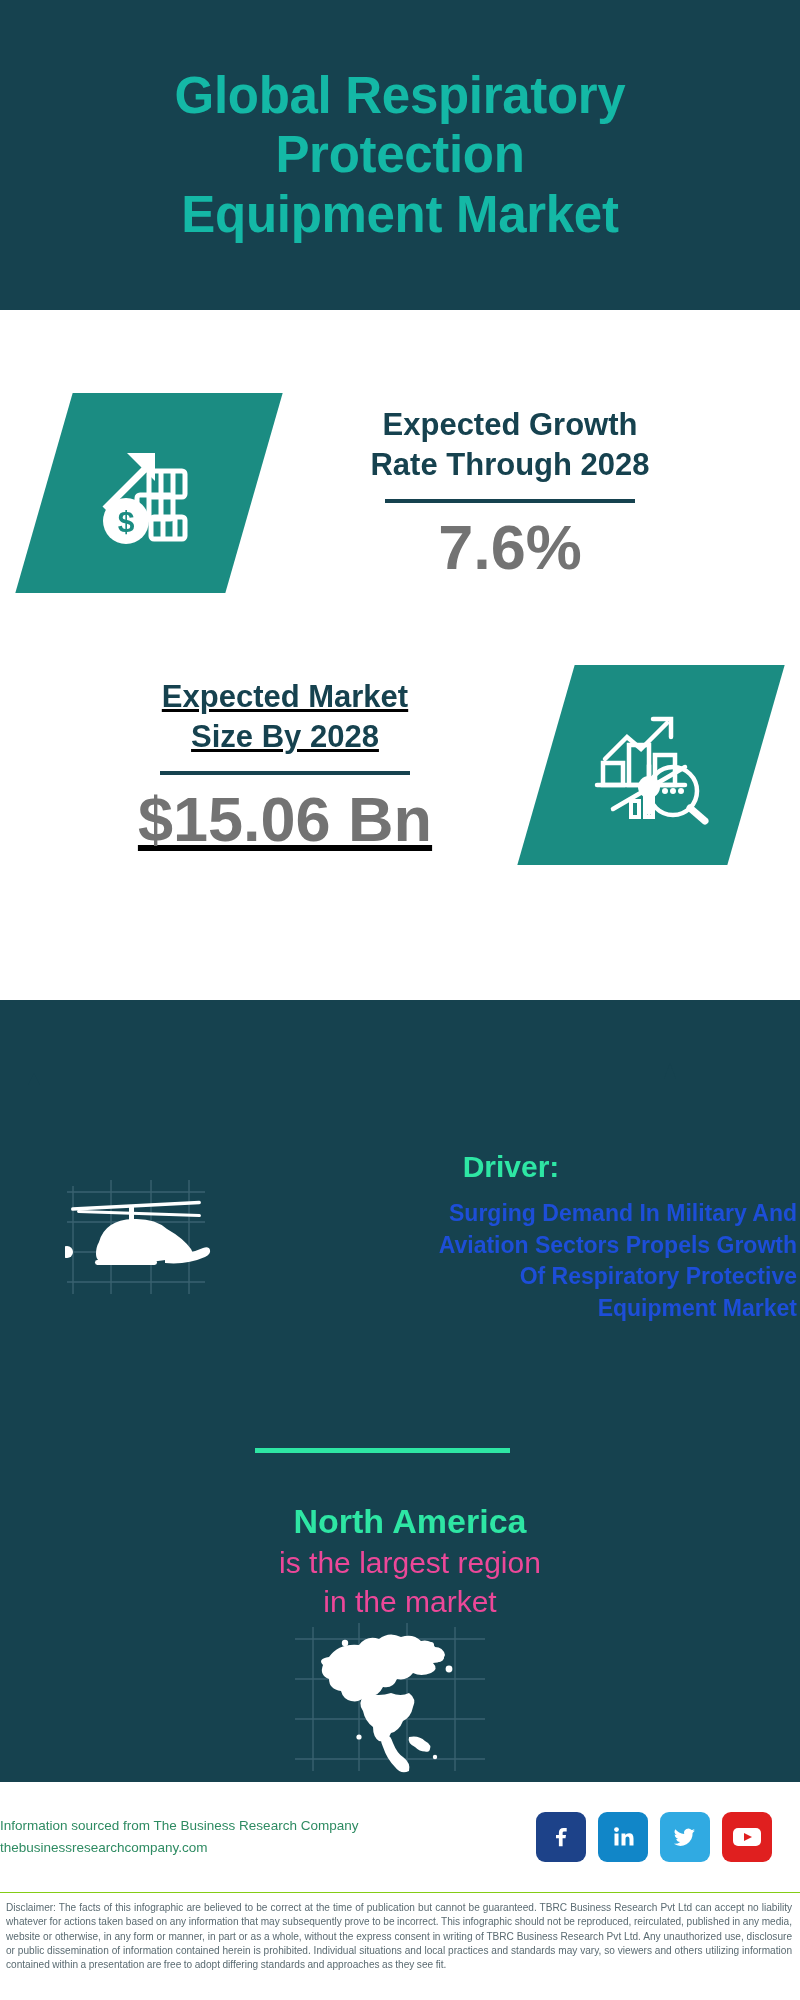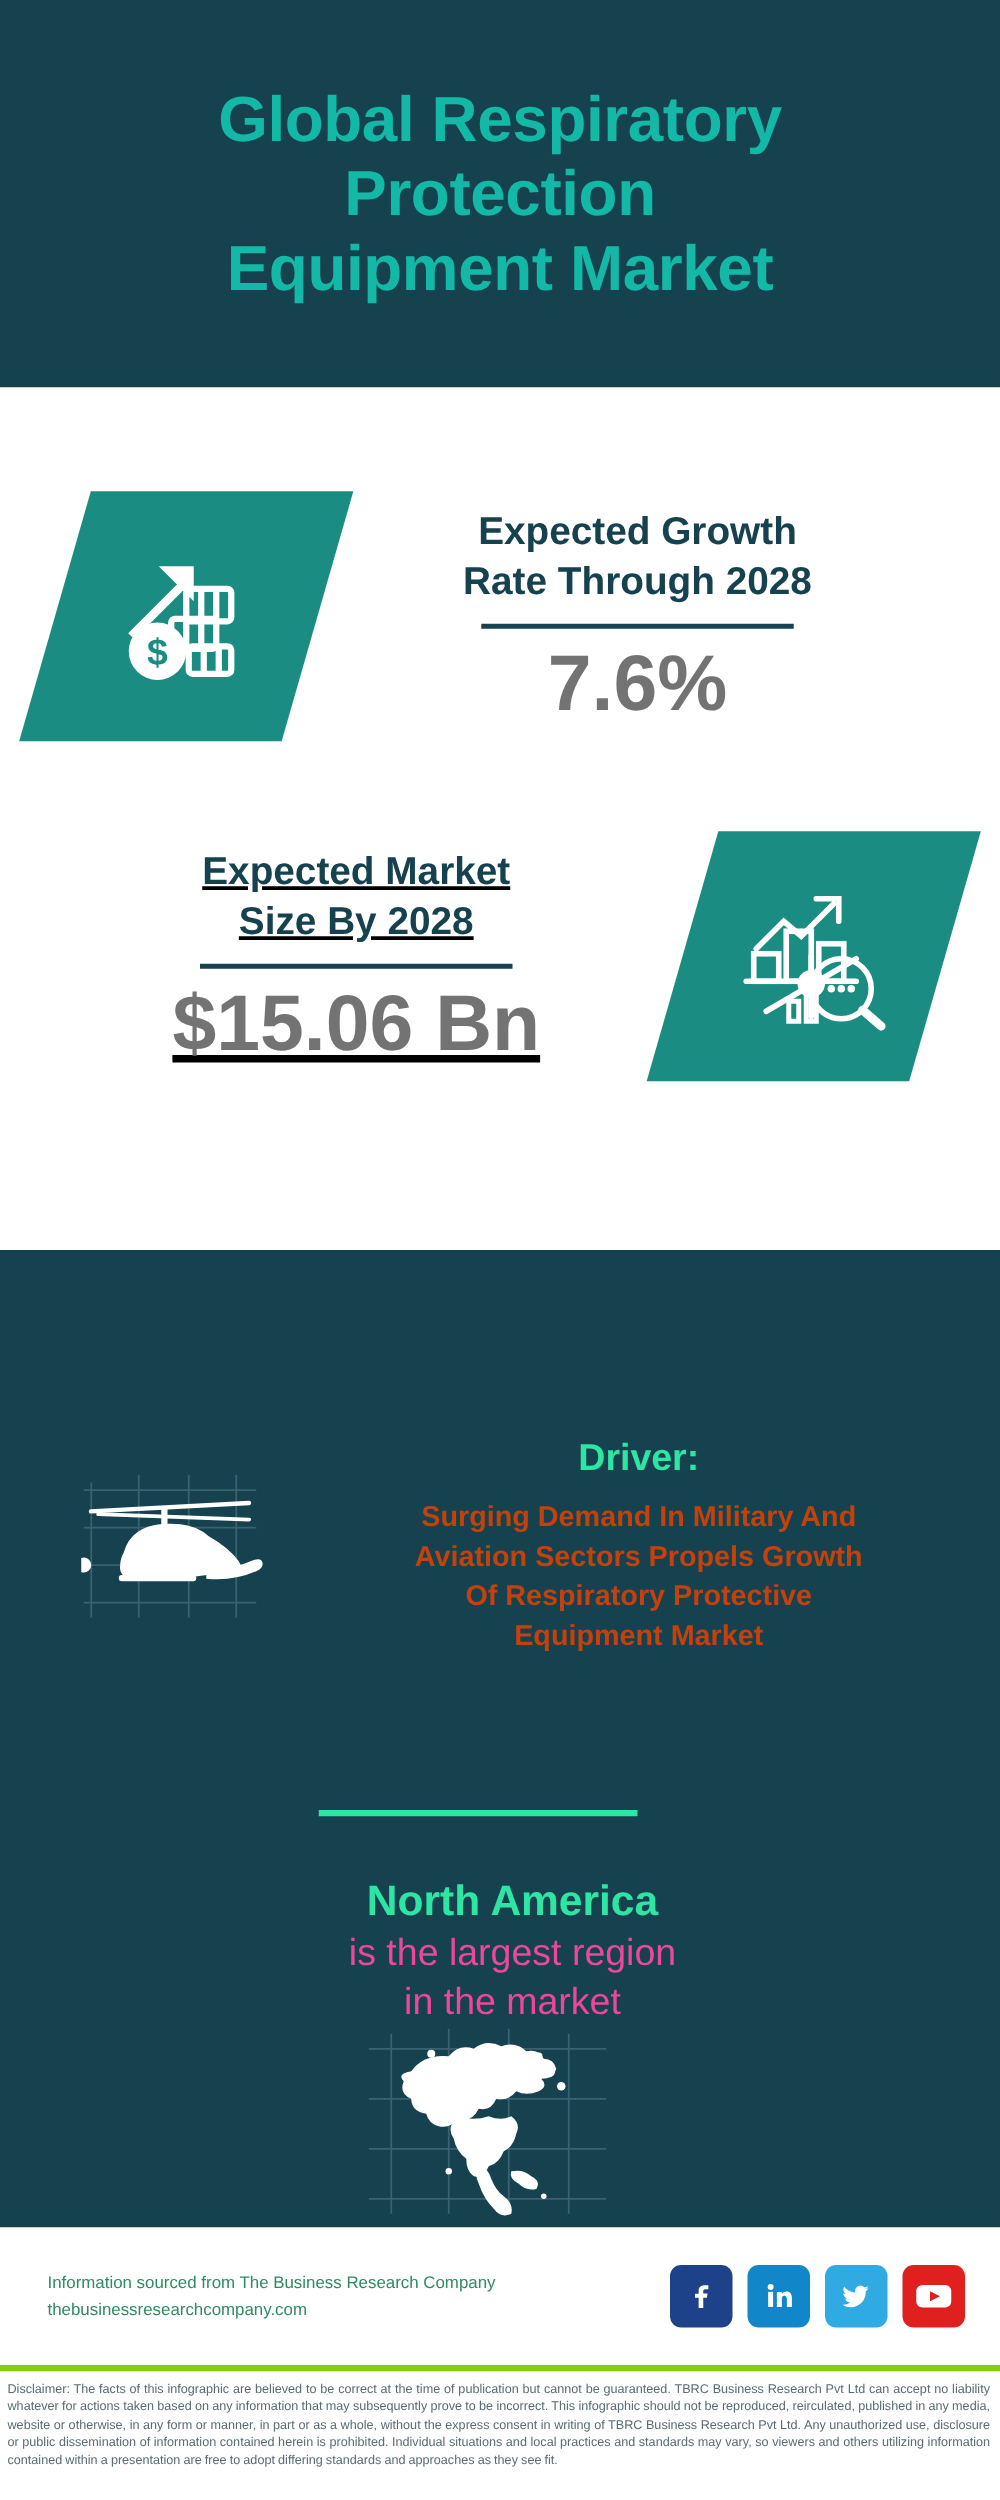--- a/index.html
+++ b/index.html
@@ -121,25 +121,26 @@
   .driver-flex { display: flex; align-items: flex-start; }
   .heli-wrap { flex: 0 0 200px; padding-left: 40px; padding-top: 22px; }
   .driver-text { flex: 1 1 auto; padding-right: 28px; text-align: center; }
   .driver-label {
     color: #2ee6a4;
     font-size: 30px;
     font-weight: bold;
     margin-bottom: 14px;
   }
   .driver-body {
-    color: #c2410c;
+    color: #1d4ed8;
     font-size: 23px;
     font-weight: bold;
     line-height: 1.38;
     white-space: pre-line;
+    text-align: right;
   }
 
   .mint-rule {
     position: absolute;
     left: 255px; top: 1448px;
     width: 255px; height: 5px;
     background: #2ee6a4;
   }
 
   .region-sec {
@@ -167,21 +168,21 @@
 
   
   .footer {
     position: absolute;
     left: 0; top: 1782px;
     width: 800px; height: 110px;
     background: #ffffff;
     display: flex;
     align-items: center;
   }
-  .footer-text { padding-left: 38px; }
+  .footer-text { }
   .footer-text div {
     color: #2e8b62;
     font-size: 13.5px;
     line-height: 1.65;
   }
   .socials {
     margin-left: auto;
     display: flex;
     gap: 12px;
     padding-right: 28px;
@@ -196,21 +197,21 @@
   .soc.fb { background: #1d4289; }
   .soc.li { background: #1186c8; }
   .soc.tw { background: #30aae2; }
   .soc.yt { background: #e01f1f; }
 
   .disclaimer {
     position: absolute;
     left: 0; top: 1892px;
     width: 800px; height: 108px;
     background: #ffffff;
-    border-top: 5px solid #84cc16;
+    border-top: 1px solid #84cc16;
     padding: 8px 8px 0 6px;
   }
   .disclaimer p {
     color: #5a6b72;
     font-size: 10.1px;
     line-height: 1.42;
     text-align: justify;
     word-spacing: -0.3px;
   }
 </style>

